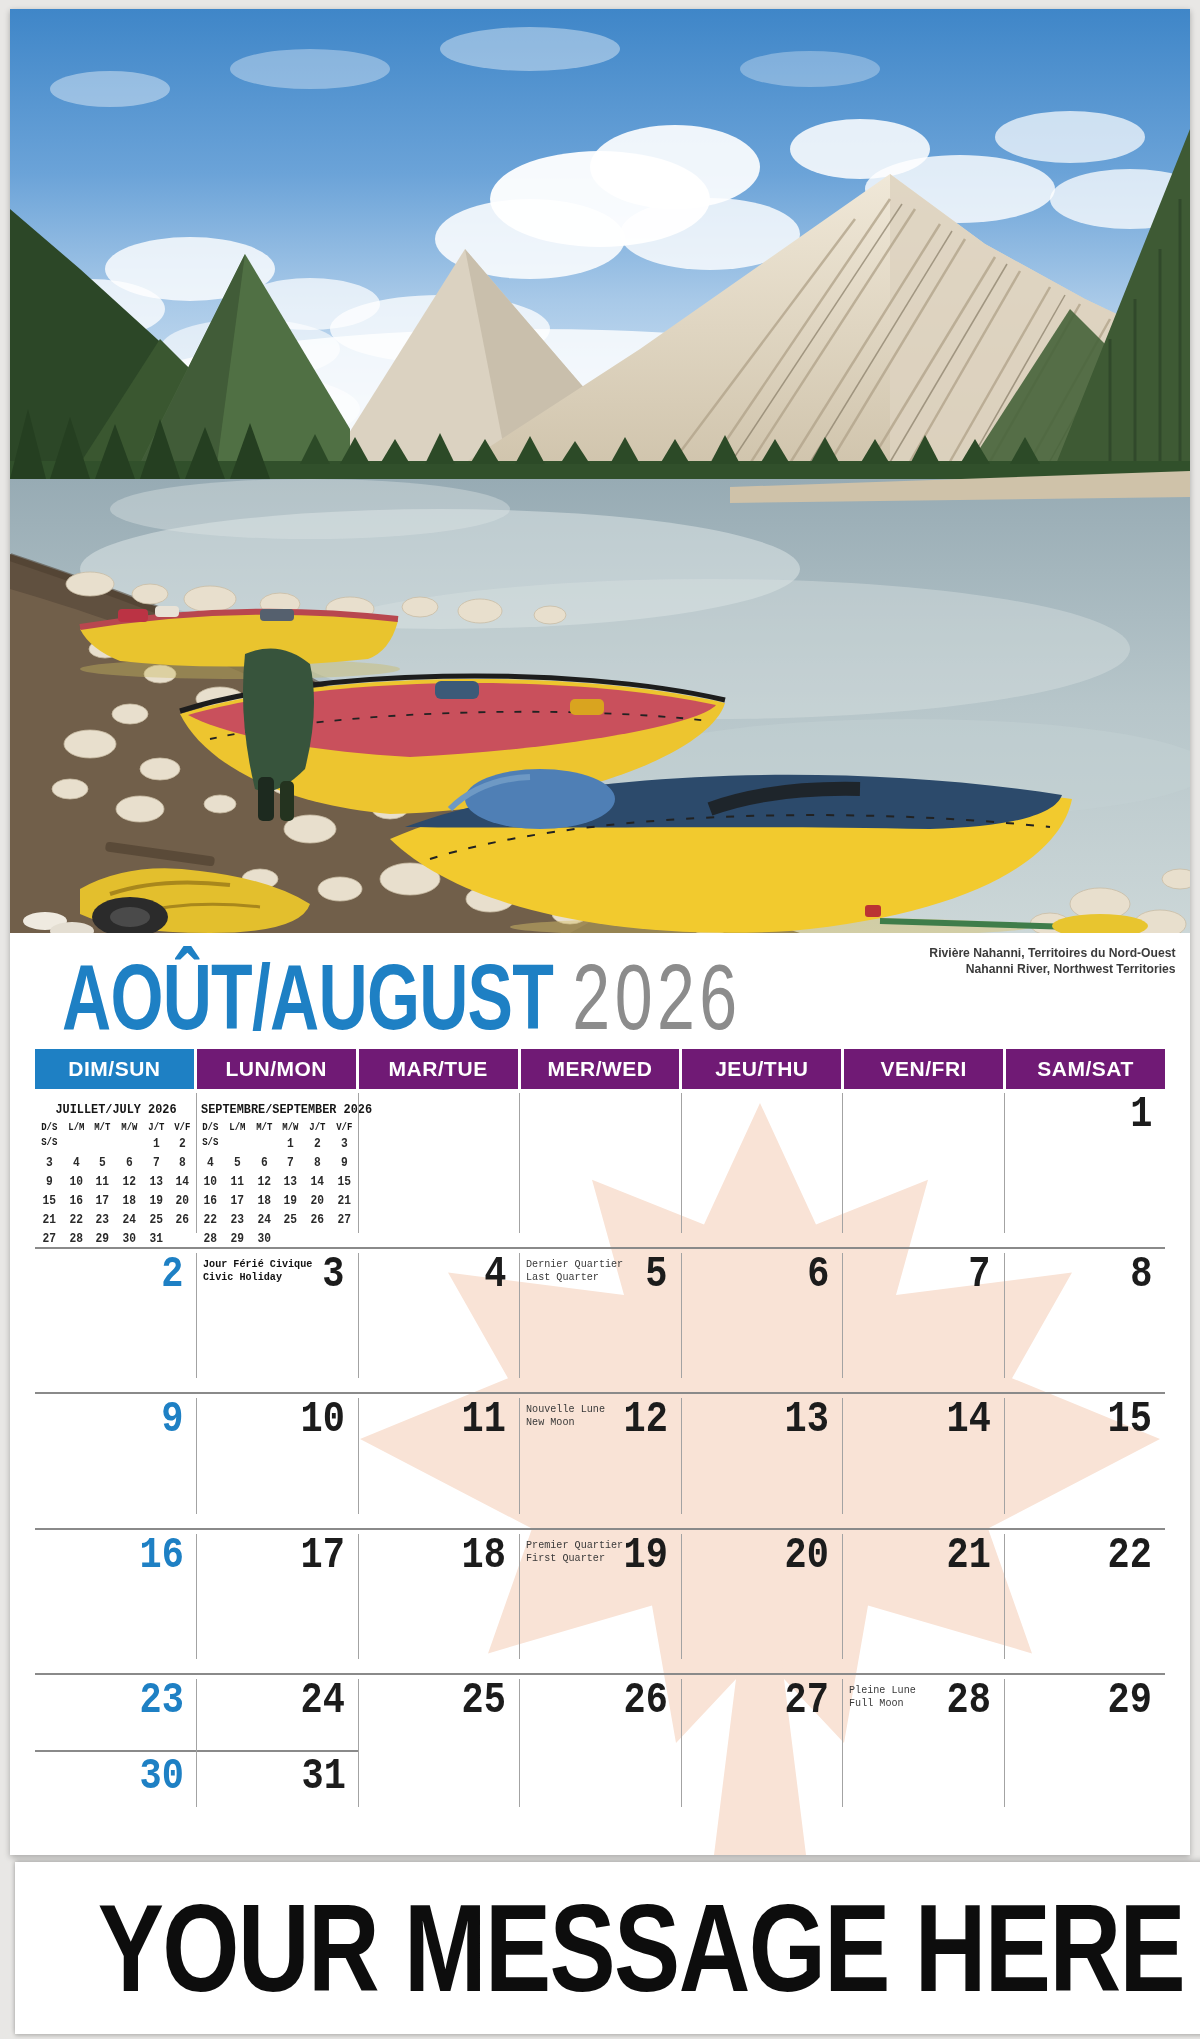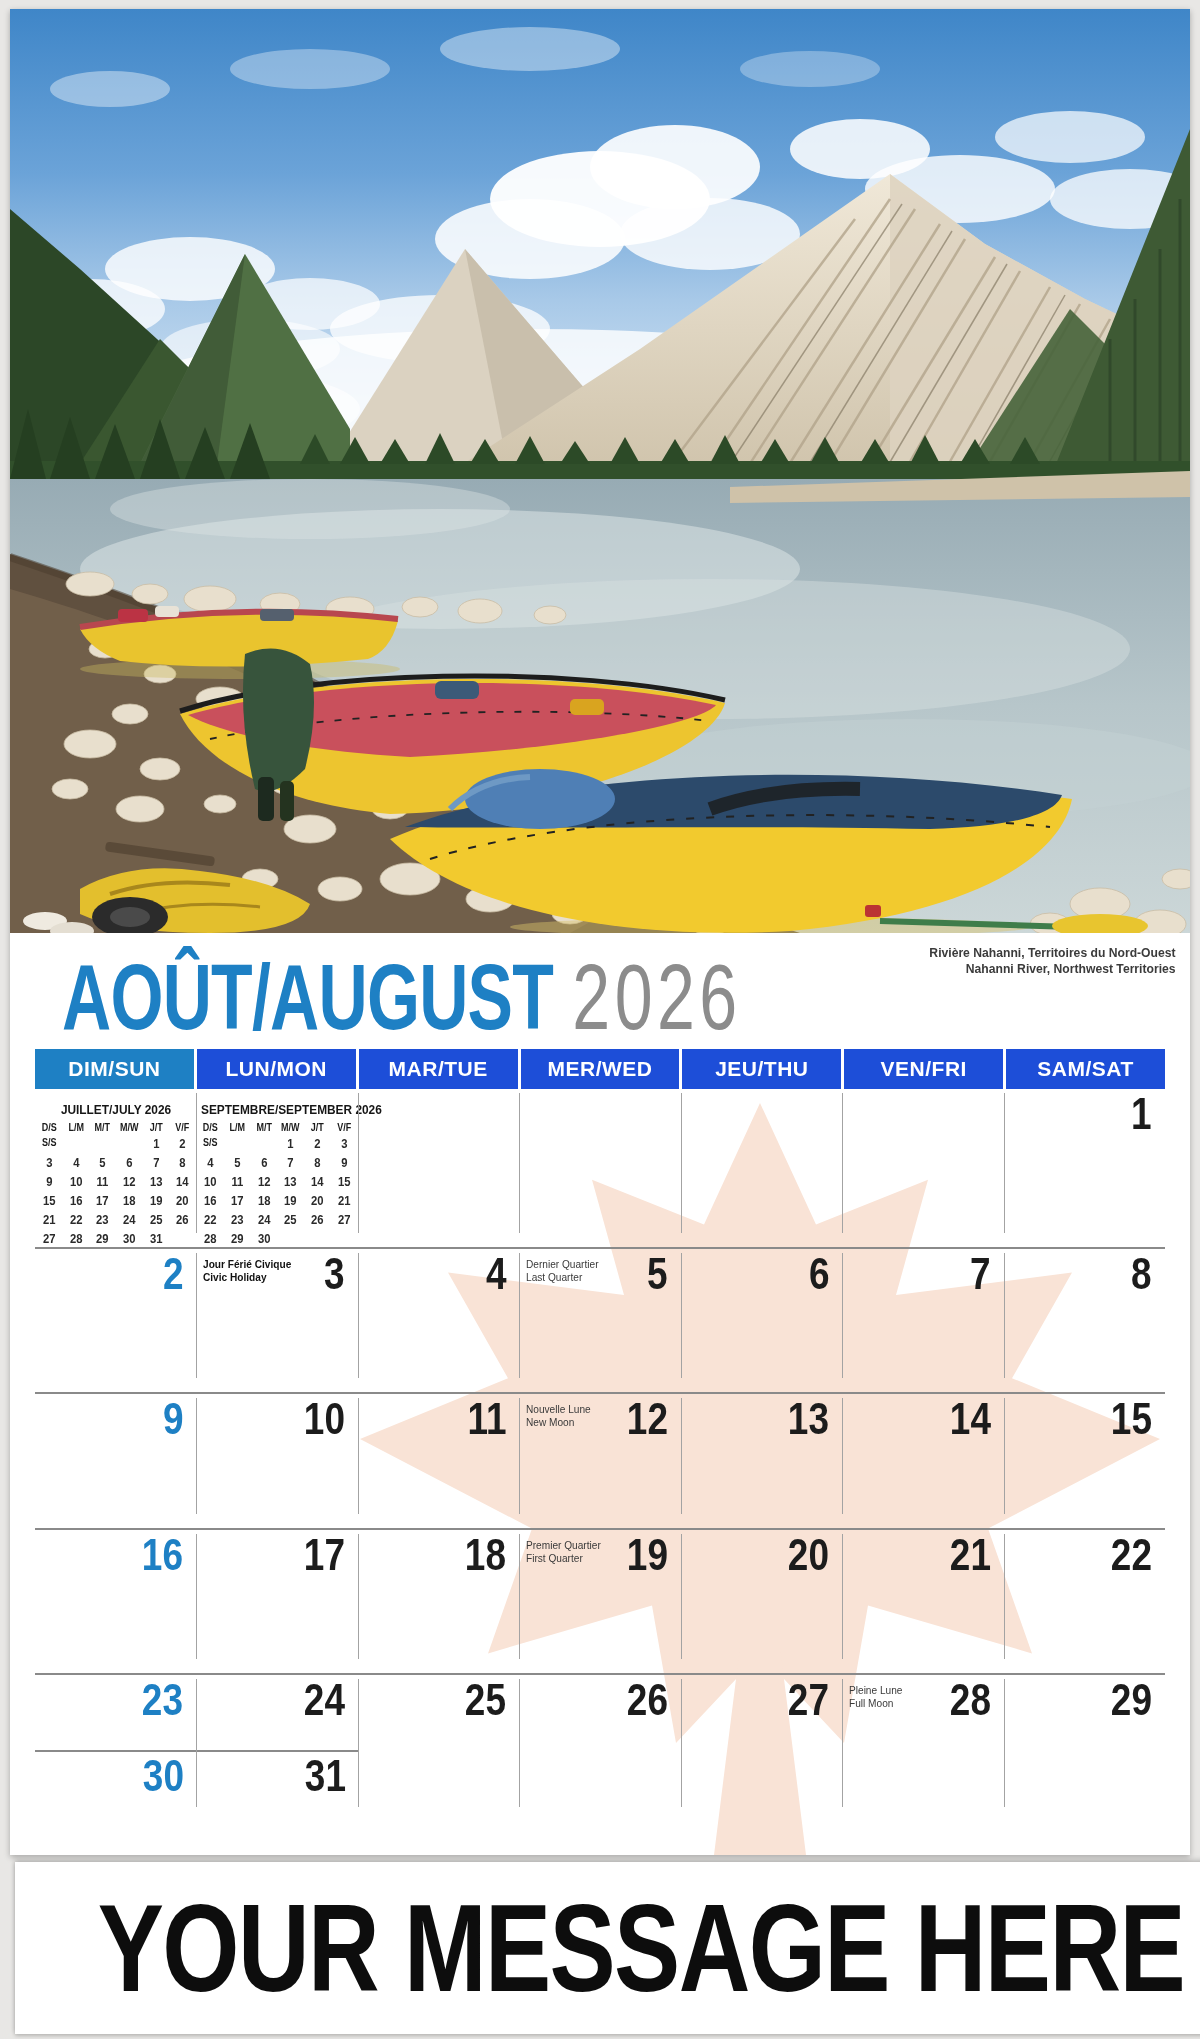--- a/index.html
+++ b/index.html
@@ -9,29 +9,29 @@
   .photo{position:absolute;left:0;top:0;width:1180px;height:924px;display:block;}
   .caption{position:absolute;right:14px;top:936px;text-align:right;color:#3b3b3b;
     font-size:13.5px;line-height:16px;font-weight:bold;transform:scaleX(.9);transform-origin:right top;}
   .title{position:absolute;left:52px;top:948px;white-space:nowrap;transform:scaleX(.74);
     transform-origin:left top;line-height:80px;}
   .t-month{font-size:92px;font-weight:bold;color:#1e80c4;letter-spacing:-1px;}
   .t-year{font-size:92px;font-weight:normal;color:#8c8c8c;margin-left:26px;letter-spacing:6px;}
   .grid{position:absolute;left:25px;top:1040px;width:1130px;height:758px;}
   .leaf{position:absolute;left:330px;top:1078px;z-index:0;}
   .hdr{position:absolute;left:0;top:0;width:1130px;height:40px;display:flex;gap:3px;z-index:2;}
-  .hcell{flex:1 1 0;background:#1d4ed8;color:#fff;font-size:21px;font-weight:bold;
+  .hcell{flex:1 1 0;background:#701a75;color:#fff;font-size:21px;font-weight:bold;
     display:flex;align-items:center;justify-content:center;letter-spacing:.5px;}
   .hcell.sun{background:#1e80c4;}
   .row{position:absolute;left:0;width:1130px;display:flex;z-index:1;}
   .r1{top:40px;height:158px;} .r2{top:200px;height:143px;} .r3{top:345px;height:134px;}
   .r4{top:481px;height:143px;} .r5{top:626px;height:132px;}
   .hline{position:absolute;left:0;width:1130px;height:2px;background:#8a8a8a;z-index:2;}
   .hl1{top:198px;} .hl2{top:343px;} .hl3{top:479px;} .hl4{top:624px;}
-  .cell{flex:1 1 0;position:relative;}
+  .cell{flex:1 1 0;position:relative;font-family:Liberation Mono, monospace;}
   .vl{position:absolute;top:4px;bottom:14px;width:1px;background:#a3a3a3;}
   .r5 .vl{bottom:0;}
   .vl1{left:161px;} .vl2{left:323px;} .vl3{left:484px;} .vl4{left:646px;} .vl5{left:807px;} .vl6{left:969px;}
   .num{position:absolute;top:5px;right:13px;font-size:44px;font-weight:bold;color:#1c1c1c;
     transform:scaleX(.84);transform-origin:right top;line-height:40px;}
   .num.blue{color:#1e80c4;}
   .note{position:absolute;top:9px;left:7px;font-size:11px;line-height:12.5px;color:#3a3a3a;
     transform:scaleX(.92);transform-origin:left top;white-space:nowrap;}
   .note.b{font-weight:bold;color:#111;}
   .note span{display:block;}

